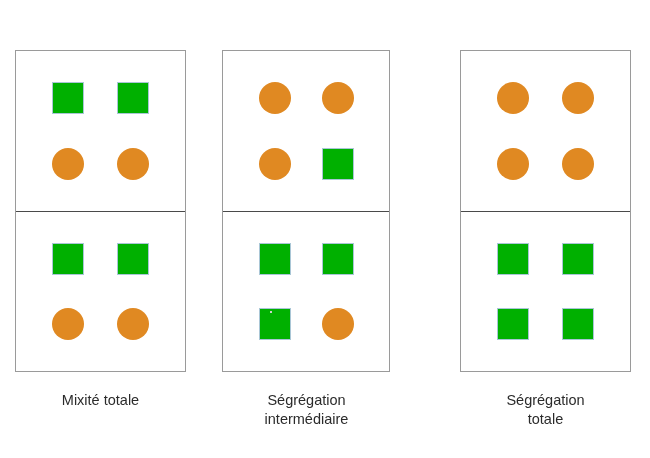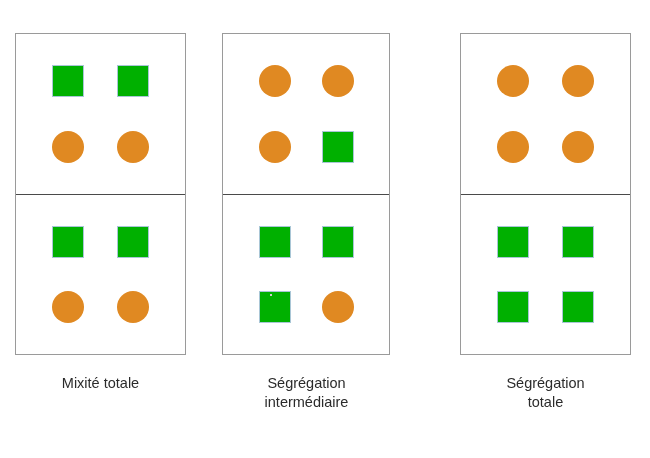--- a/index.html
+++ b/index.html
@@ -12,21 +12,21 @@
     height: 458px;
     position: relative;
     overflow: hidden;
     font-family: "Liberation Sans", sans-serif;
     color: #2b2b2b;
   }
 
   #figure {
     position: absolute;
     left: 0;
-    top: 0;
+    top: 17px;
     width: 650px;
     height: 354px;
   }
 
   
   .column {
     position: absolute;
     top: 33px;
   }
   .column-0 { left: 15px;  width: 171px; }

